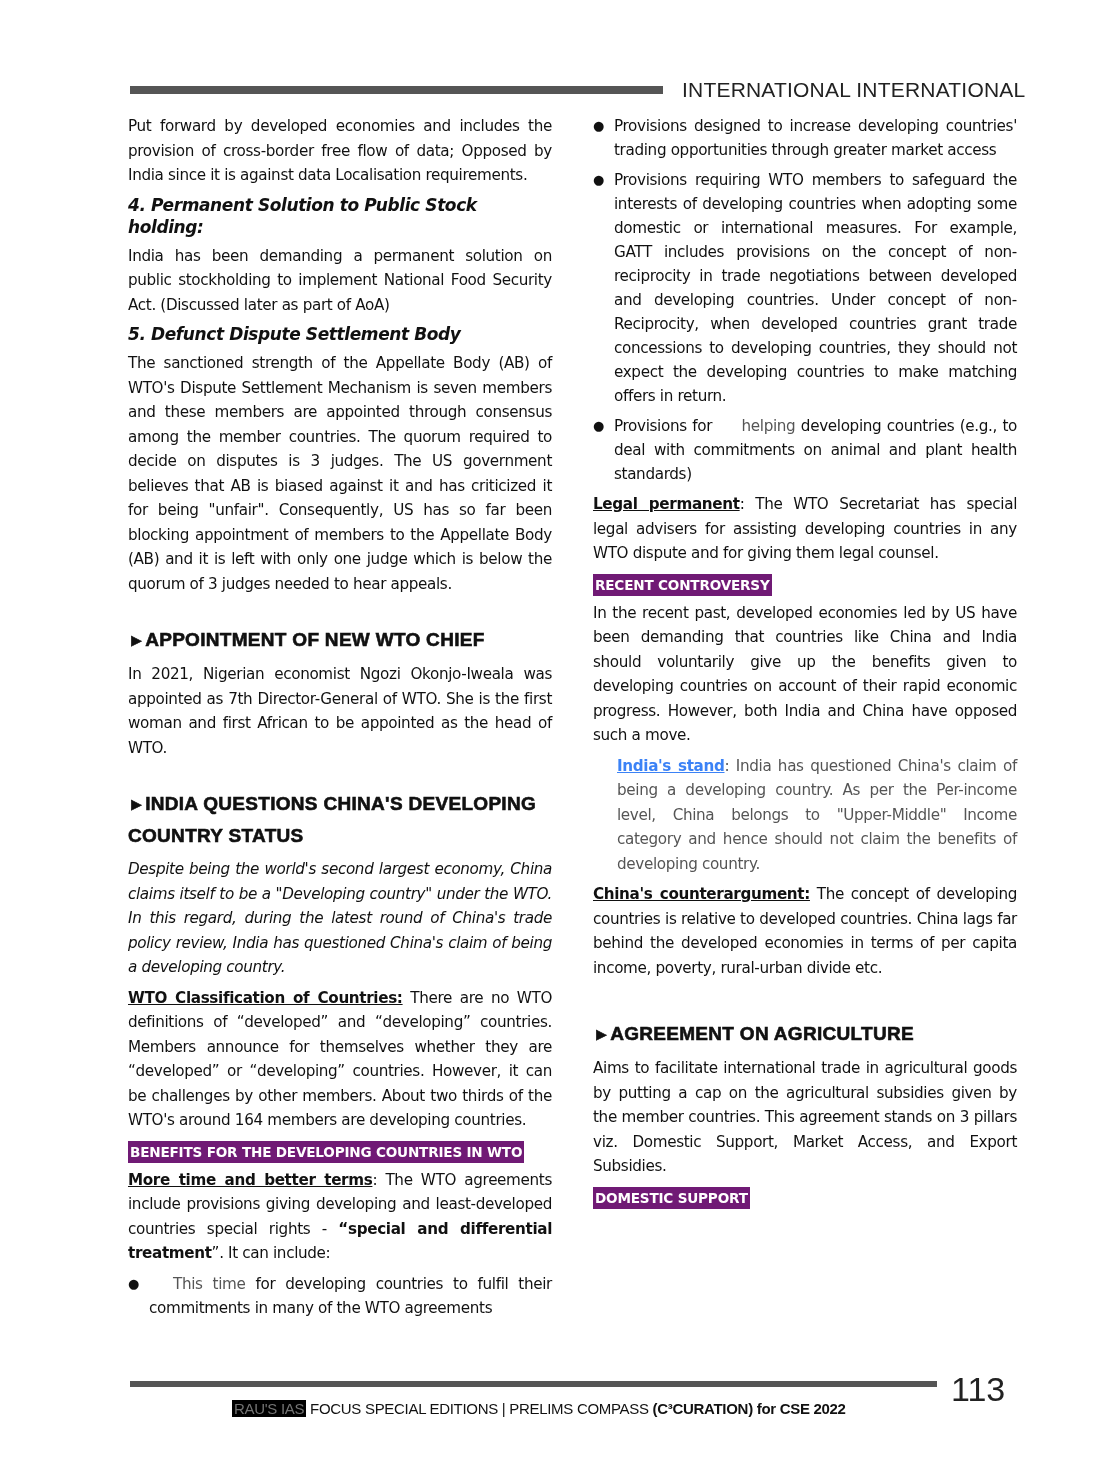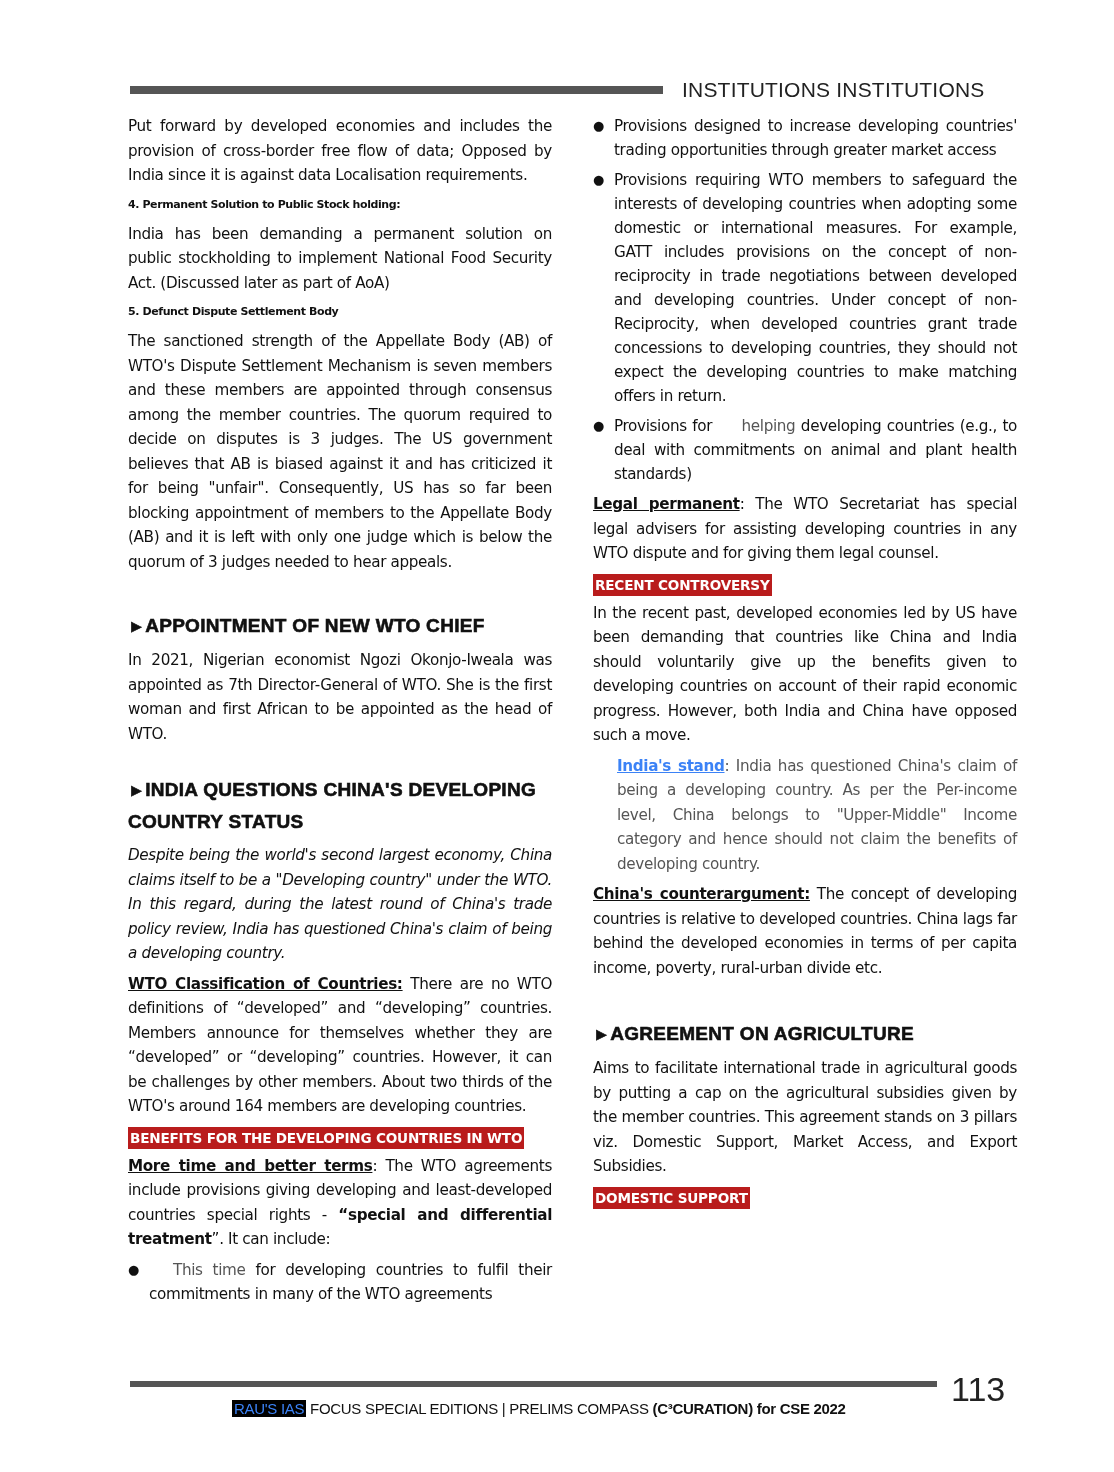--- a/index.html
+++ b/index.html
@@ -12,30 +12,30 @@
       position: absolute; left: 682px; top: 78px; font-size: 21px; letter-spacing: 0.2px;
       font-family: "Liberation Sans", sans-serif; color: #222;
     }
     .col { position: absolute; top: 114px; width: 424px; }
     .col-left { left: 128px; }
     .col-right { left: 593px; }
     p, .para {
       margin: 0 0 6px 0; font-size: 15.2px; line-height: 24.5px; text-align: justify;
       font-family: "DejaVu Sans", sans-serif; letter-spacing: -0.35px;
     }
-    .sub { font-weight: bold; font-size: 11px; margin: 3px 0 6px 0; line-height: 22px; letter-spacing: -0.4px; }
+    .sub { font-weight: bold; font-size: 17px; margin: 3px 0 6px 0; line-height: 22px; letter-spacing: -0.4px; font-style: italic; }
     .section-heading {
       font-family: "Liberation Sans", sans-serif; font-weight: 900; font-size: 19px;
-      letter-spacing: 0.3px; line-height: 31px; margin: 36px 0 6px 0; text-align: left;
+      letter-spacing: 0.3px; line-height: 31px; margin: 28px 0 6px 0; text-align: left;
       -webkit-text-stroke: 0.6px #111;
     }
     .section-heading .arrow { font-size: 17px; }
     .italic { font-style: italic; }
     .label-box {
-      display: inline-block; background: #b91c1c; color: #fff; font-weight: bold;
+      display: inline-block; background: #701a75; color: #fff; font-weight: bold;
       font-size: 13.6px; padding: 1px 2px; line-height: 20px; margin: 2px 0 5px 0; letter-spacing: -0.2px;
     }
     .u { text-decoration: underline; font-weight: bold; }
     .u-normal { text-decoration: underline; }
     .b { font-weight: bold; }
     .grey { color: #555; margin-left: 24px; }
     ul.bullets { list-style: none; margin: 0 0 6px 0; padding: 0; }
     ul.bullets li {
       position: relative; padding-left: 21px; font-size: 15.2px; line-height: 24px;
       text-align: justify; margin-bottom: 6px; letter-spacing: -0.35px;
@@ -43,28 +43,28 @@
     ul.bullets li .dot { position: absolute; left: 0; top: 0; font-size: 13px; }
     .footer-bar { position: absolute; left: 130px; top: 1381px; width: 807px; height: 6px; background: #555; }
     .page-number {
       position: absolute; left: 951px; top: 1370px; font-size: 34px;
       font-family: "Liberation Sans", sans-serif; color: #222;
     }
     .footer-line {
       position: absolute; left: 232px; top: 1400px; font-size: 15px;
       font-family: "Liberation Sans", sans-serif; color: #111; white-space: nowrap; letter-spacing: -0.3px;
     }
-    .brand-box { background: #000; color: #3b82f6; padding: 0 2px; }
+    .brand-box { background: #000; color: #737373; padding: 0 2px; }
     .footer-bold { font-weight: bold; }
   </style>
 </head>
 <body>
 
 <div class="header-bar"></div>
-<div class="header-title">INSTITUTIONS INSTITUTIONS</div>
+<div class="header-title">INTERNATIONAL INTERNATIONAL</div>
 
 <div class="col col-left">
   <p>Put forward by developed economies and includes the provision of cross-border free flow of data; Opposed by India since it is against data Localisation requirements.</p>
   <div class="sub">4.  Permanent Solution to Public Stock holding:</div>
   <p>India has been demanding a permanent solution on public stockholding to implement National Food Security Act. (Discussed later as part of AoA)</p>
   <div class="sub">5. Defunct Dispute Settlement Body</div>
   <p>The sanctioned strength of the Appellate Body (AB) of WTO's Dispute Settlement Mechanism is seven members and these members are appointed through consensus among the member countries. The quorum required to decide on disputes is 3 judges. The US government believes that AB is biased against it and has criticized it for being "unfair". Consequently, US has so far been blocking appointment of members to the Appellate Body (AB) and it is left with only one judge which is below the quorum of 3 judges needed to hear appeals.</p>
 
   <div class="section-heading">
     <span class="arrow">►</span><span>APPOINTMENT OF NEW WTO CHIEF</span>

